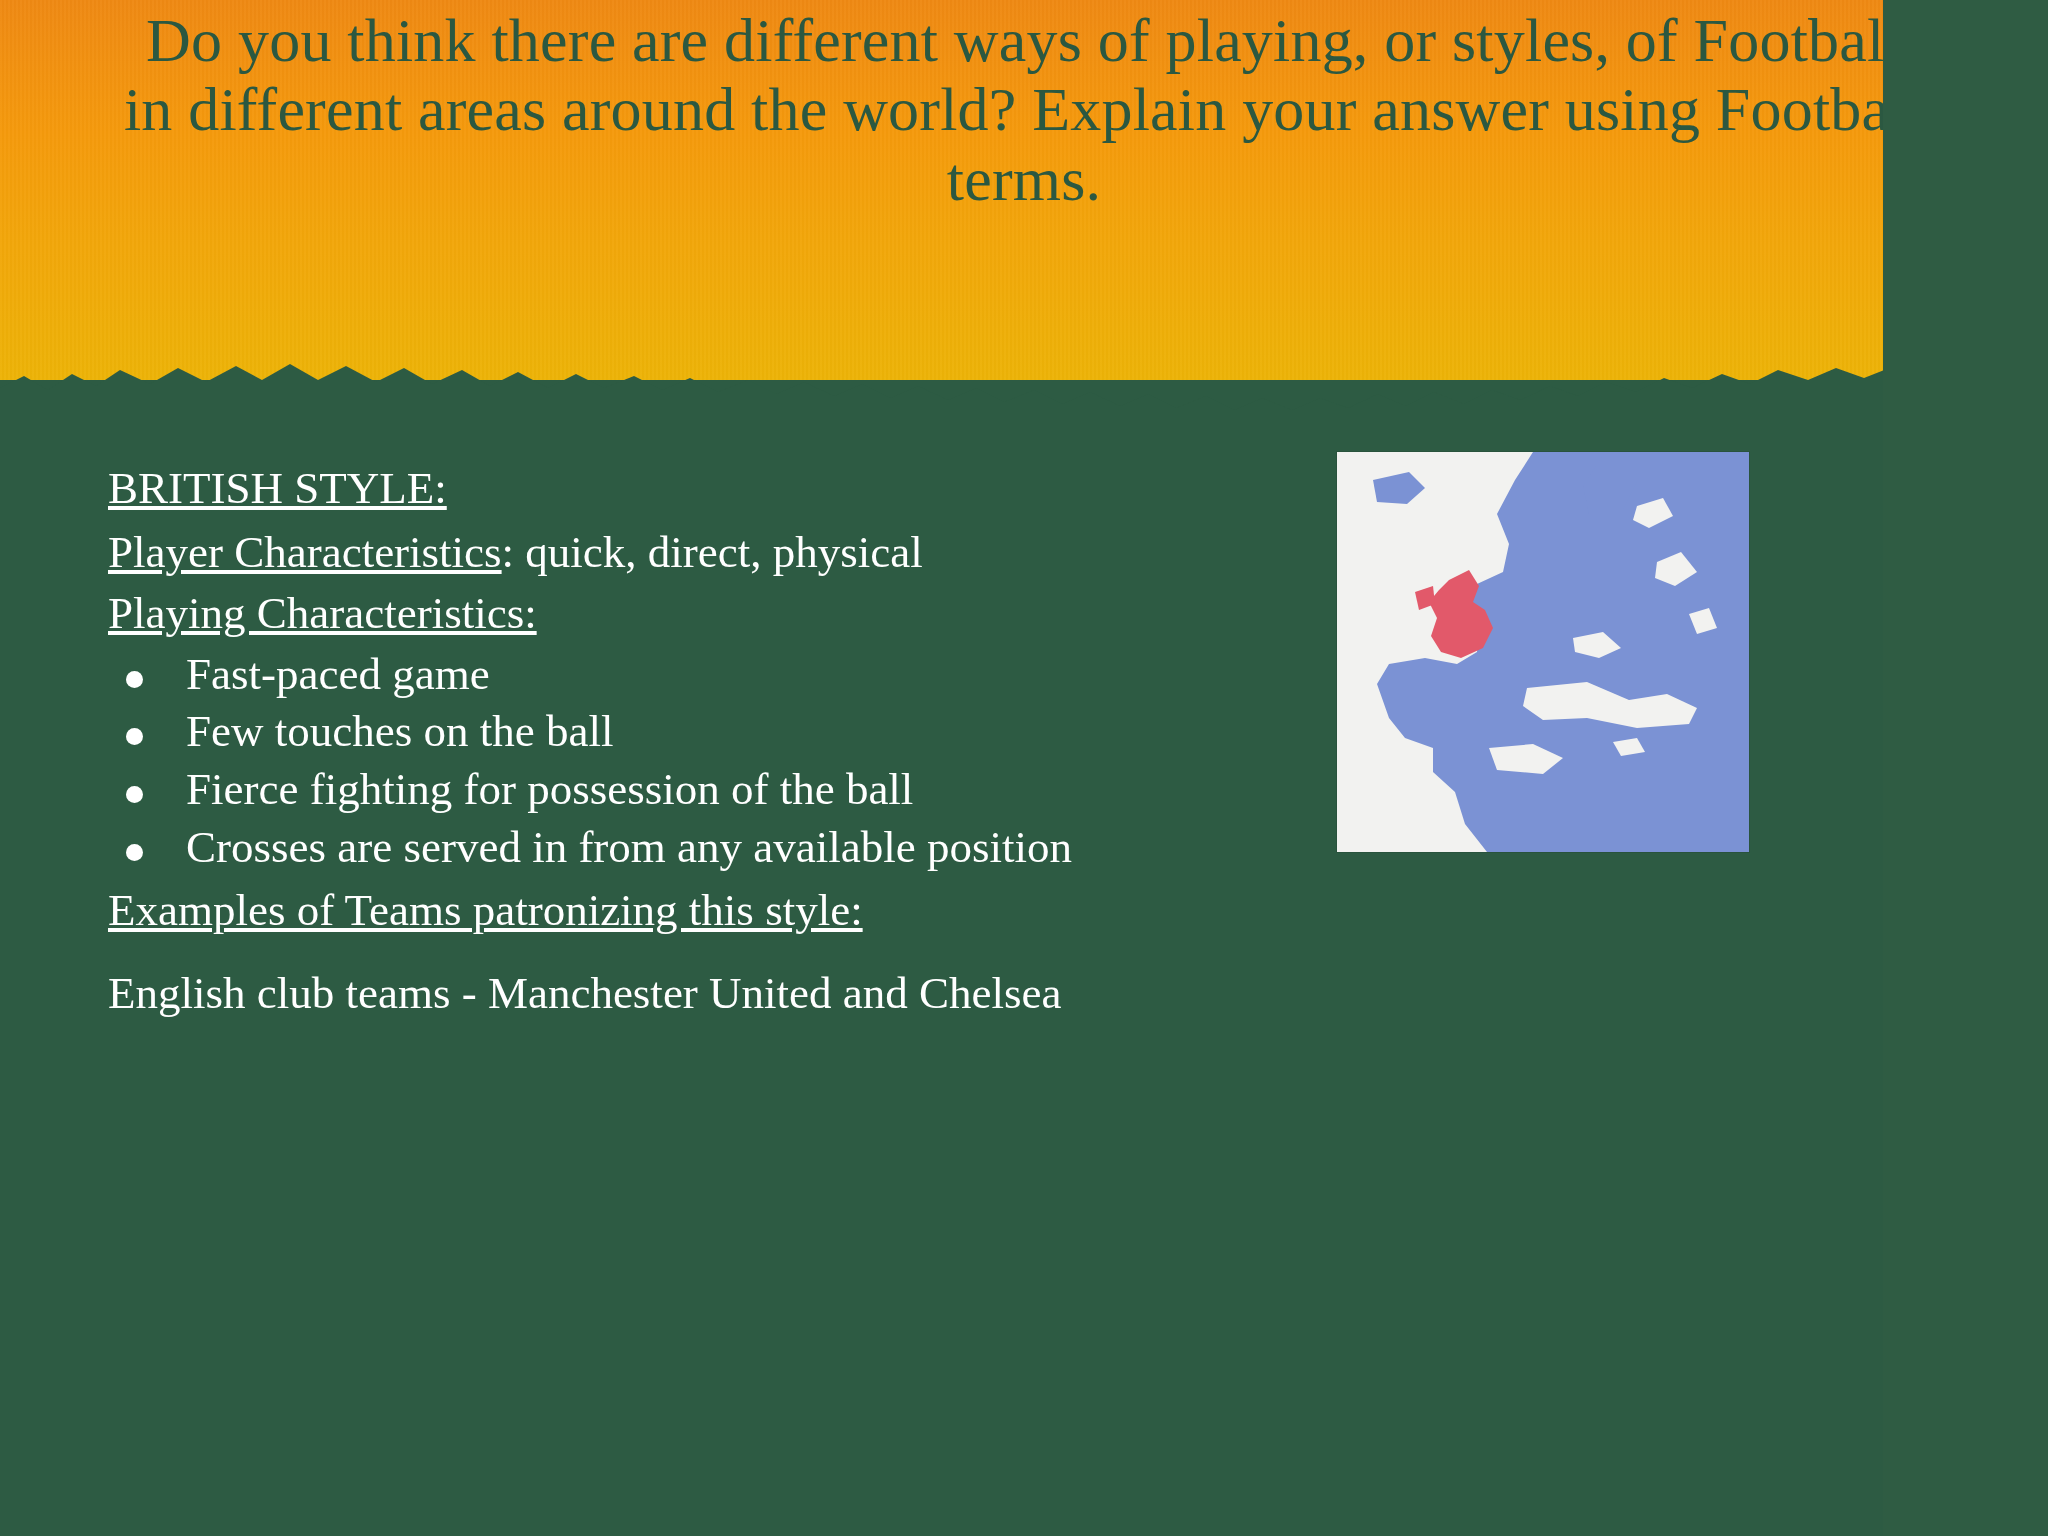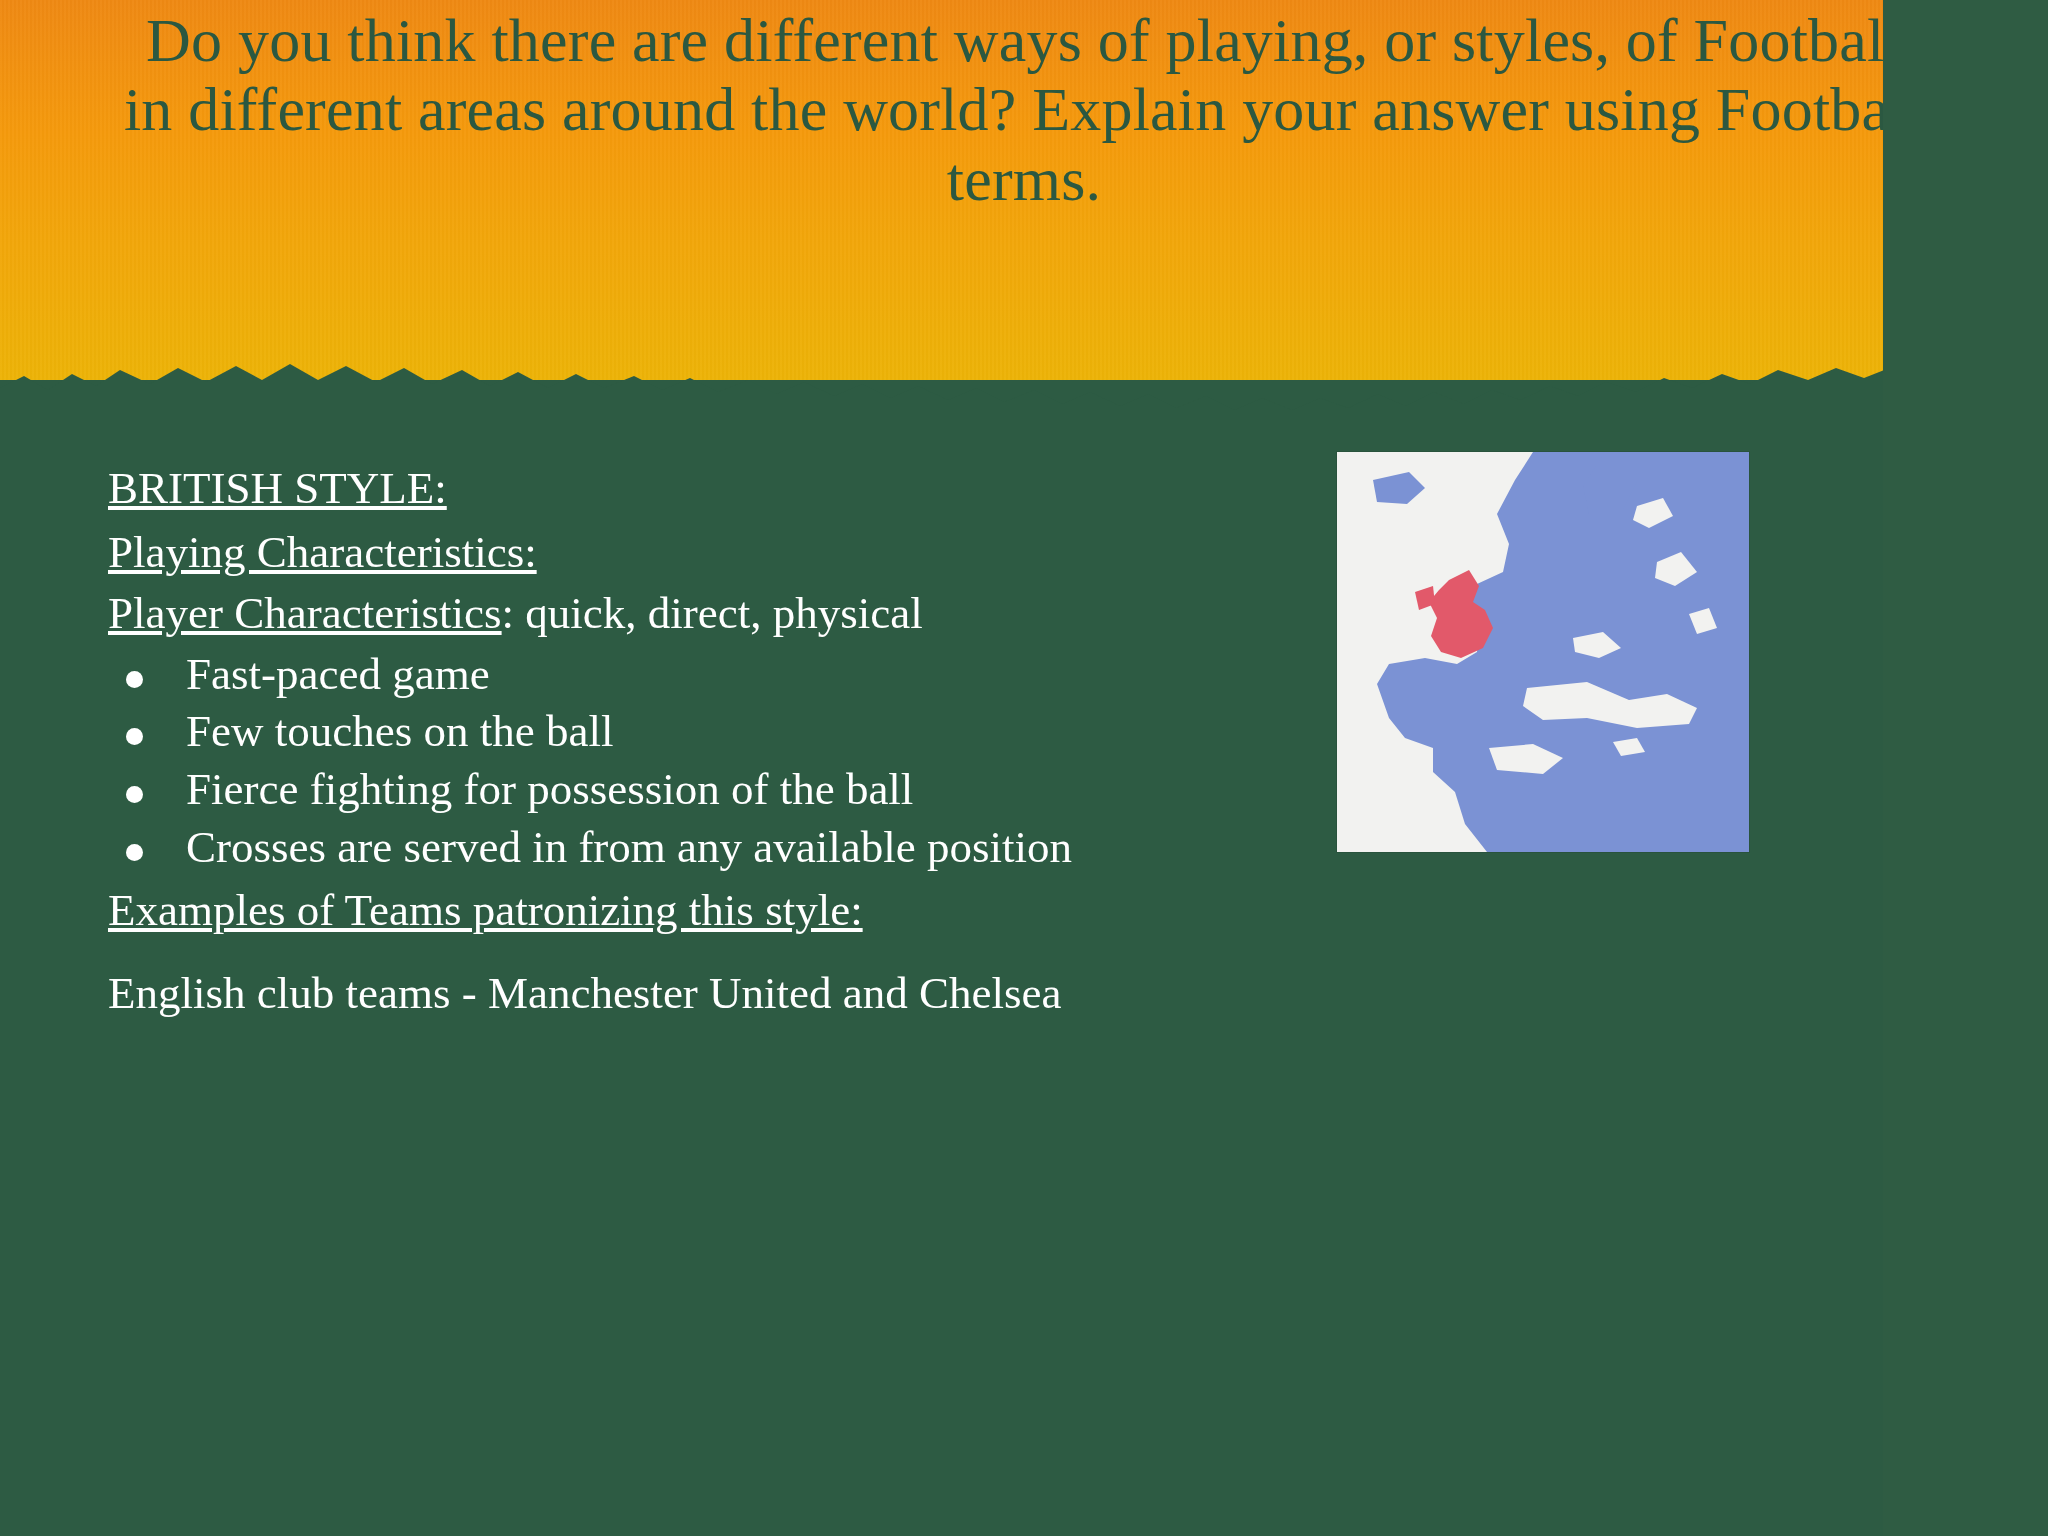--- a/index.html
+++ b/index.html
@@ -140,25 +140,25 @@
     <path d="M0,58 L24,46 L48,60 L72,44 L96,56 L120,40 L150,54 L178,38 L206,52 L236,36 L262,50 L290,34 L318,50 L346,36 L376,52 L404,38 L432,54 L462,40 L490,56 L518,42 L548,58 L576,44 L604,58 L634,46 L662,60 L690,48 L718,62 L748,50 L776,64 L804,52 L834,66 L862,54 L890,68 L918,56 L948,70 L976,58 L1004,72 L1034,60 L1062,74 L1090,62 L1120,76 L1148,64 L1176,78 L1206,66 L1234,80 L1262,68 L1292,80 L1320,68 L1348,78 L1378,64 L1406,76 L1434,62 L1464,74 L1492,60 L1520,70 L1550,56 L1578,66 L1606,52 L1636,62 L1664,48 L1692,58 L1722,44 L1750,54 L1778,40 L1808,50 L1836,38 L1864,48 L1894,36 L1922,46 L1950,34 L1980,44 L2008,32 L2048,42 L2048,110 L0,110 Z" fill="#2d5b43"></path>
   </svg>
 
   <div class="body-area">
 
     <div class="content">
 
       <div class="line-head">BRITISH STYLE:</div>
 
       <div class="line-sub">
-        <span class="u">Playing Characteristics:</span>
+        <span class="u">Player Characteristics</span><span>: quick, direct, physical</span>
       </div>
 
       <div class="line-sub">
-        <span class="u">Player Characteristics</span><span>: quick, direct, physical</span>
+        <span class="u">Playing Characteristics:</span>
       </div>
 
       <ul class="bullets">
         <li>Fast-paced game</li>
         <li>Few touches on the ball</li>
         <li>Fierce fighting for possession of the ball</li>
         <li>Crosses are served in from any available position</li>
       </ul>
 
       <div class="line-examples">Examples of Teams patronizing this style:</div>

